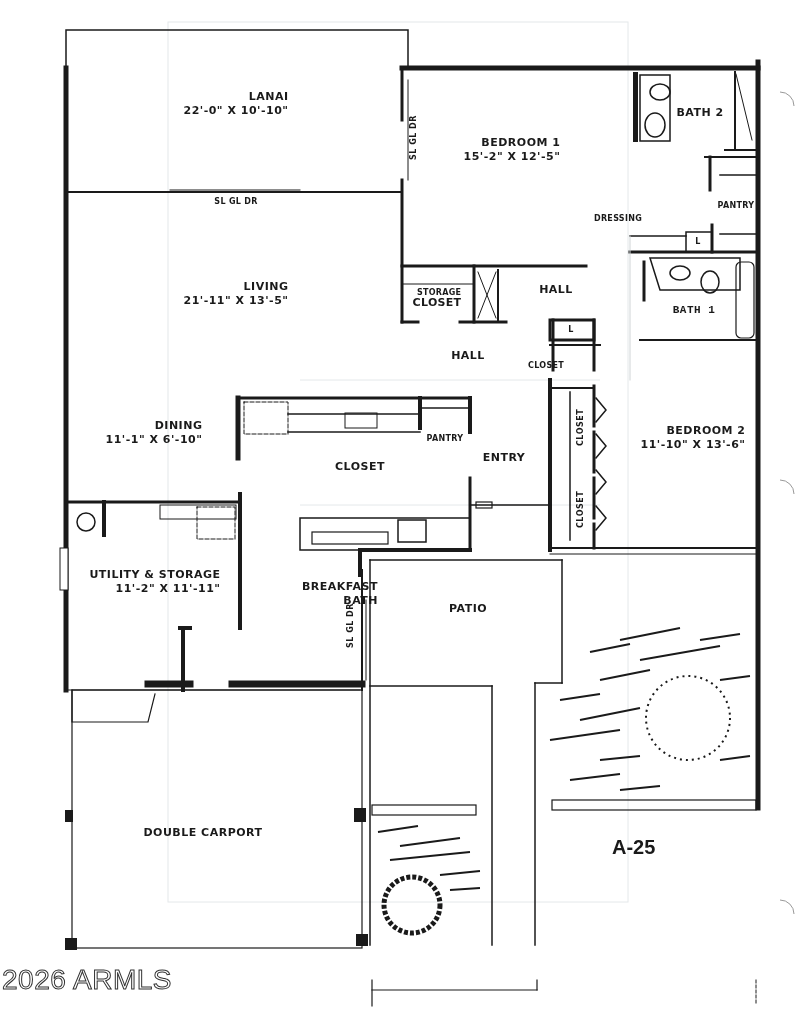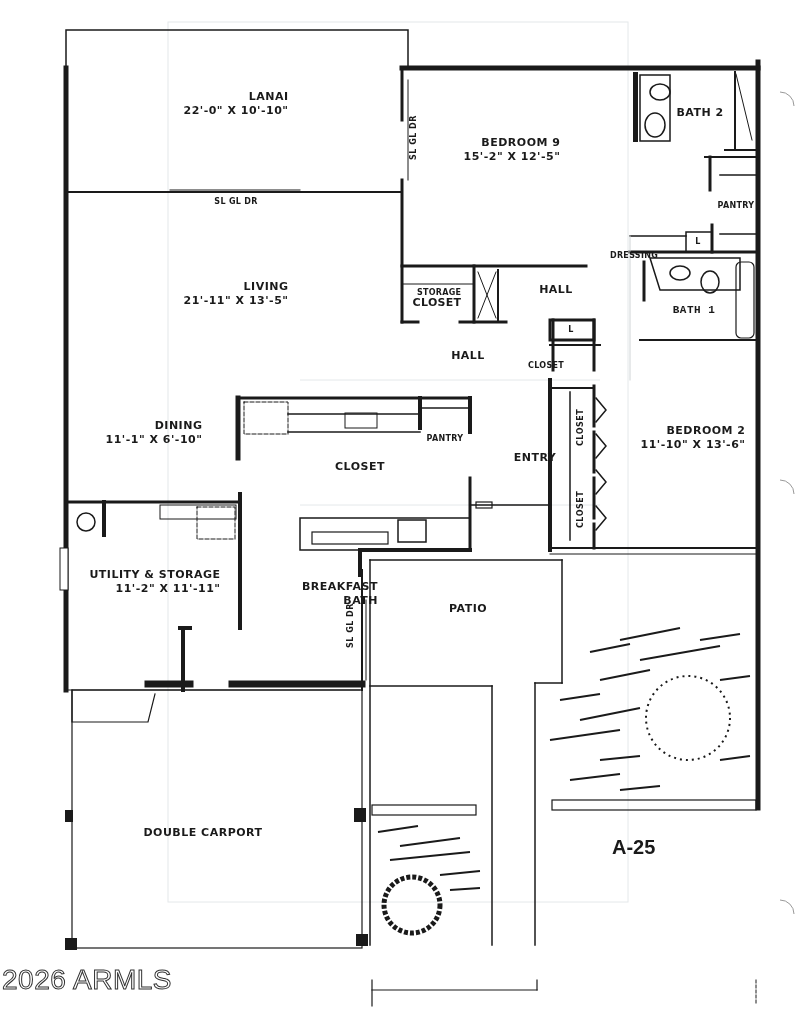--- a/index.html
+++ b/index.html
@@ -168,25 +168,25 @@
 </svg>
 
 <div class="lbl" style="left:236px;top:90px;">
   <span>LANAI</span>
   <span class="dim">22'-0" X 10'-10"</span>
 </div>
 <div class="lbl small" style="left:236px;top:197px;">SL GL DR</div>
 <div class="vert" style="left:409px;top:160px;">SL GL DR</div>
 
 <div class="lbl" style="left:512px;top:136px;">
-  <span>BEDROOM 9</span>
+  <span>BEDROOM 1</span>
   <span class="dim">15'-2" X 12'-5"</span>
 </div>
 <div class="lbl" style="left:700px;top:106px;">BATH 2</div>
-<div class="lbl small" style="left:634px;top:214px;margin-top:37px;">DRESSING</div>
+<div class="lbl small" style="left:618px;top:214px;">DRESSING</div>
 <div class="lbl small" style="left:736px;top:201px;">PANTRY</div>
 <div class="lbl small" style="left:698px;top:237px;">L</div>
 <div class="lbl" style="left:694px;top:303px;font-family:Liberation Mono, monospace;">BATH 1</div>
 
 <div class="lbl" style="left:236px;top:280px;">
   <span>LIVING</span>
   <span class="dim">21'-11" X 13'-5"</span>
 </div>
 <div class="lbl small" style="left:437px;top:288px;">
   <span>STORAGE</span>
@@ -196,21 +196,21 @@
 <div class="lbl" style="left:468px;top:349px;">HALL</div>
 <div class="lbl small" style="left:571px;top:325px;">L</div>
 <div class="lbl small" style="left:546px;top:361px;">CLOSET</div>
 
 <div class="lbl" style="left:154px;top:419px;">
   <span>DINING</span>
   <span class="dim">11'-1" X 6'-10"</span>
 </div>
 <div class="lbl" style="left:360px;top:460px;">CLOSET</div>
 <div class="lbl small" style="left:445px;top:434px;">PANTRY</div>
-<div class="lbl" style="left:535px;top:451px;">ENTRY</div>
+<div class="lbl" style="left:504px;top:451px;">ENTRY</div>
 <div class="vert" style="left:576px;top:446px;">CLOSET</div>
 <div class="vert" style="left:576px;top:528px;">CLOSET</div>
 <div class="lbl" style="left:693px;top:424px;">
   <span>BEDROOM 2</span>
   <span class="dim">11'-10" X 13'-6"</span>
 </div>
 
 <div class="lbl" style="left:155px;top:568px;">
   <span>UTILITY &amp; STORAGE</span>
   <span class="dim">11'-2" X 11'-11"</span>

